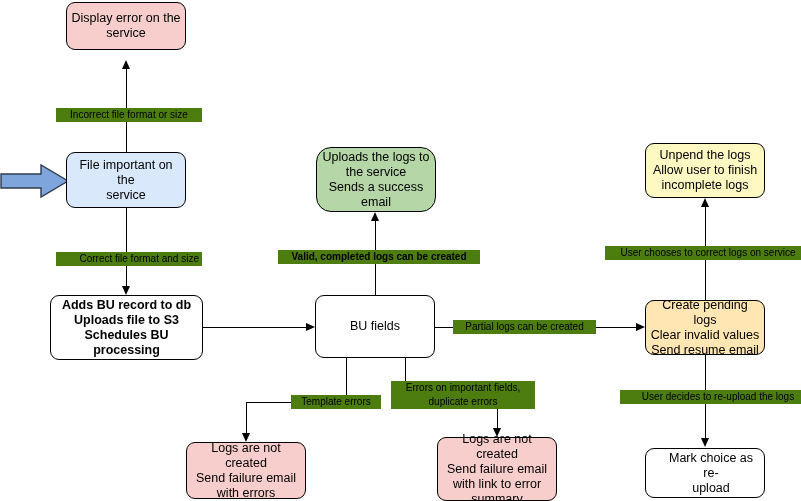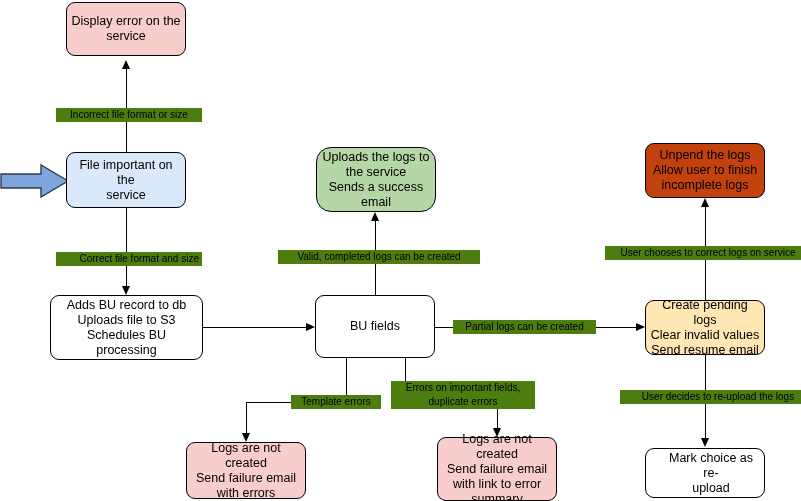--- a/index.html
+++ b/index.html
@@ -107,62 +107,62 @@
   <div class="ln ln-v" style="left:705px; top:206px; height:94px;"></div>
   <div class="arrowhead ah-up" style="left:701px; top:198px;"></div>
 
   <div class="ln ln-v" style="left:705px; top:355px; height:84px;"></div>
   <div class="arrowhead ah-down" style="left:701px; top:438px;"></div>
 
   <svg class="block-arrow" style="left:0px; top:163px;" width="70" height="36" viewBox="0 0 70 36">
     <polygon points="1,11 41,11 41,2 68,18 41,34 41,25 1,25" fill="#7ea6dc" stroke="#2f3b4d" stroke-width="1.4" stroke-linejoin="miter"></polygon>
   </svg>
 
-  <div class="node" style="left:66px; top:2px; width:120px; height:54px; background:#f8cecc;">Display error on the
+  <div class="node" style="left:66px; top:2px; width:120px; height:48px; background:#f8cecc;">Display error on the
 service</div>
 
   <div class="node" style="left:66px; top:152px; width:120px; height:56px; background:#dae8fc;">File important on the
 service</div>
 
-  <div class="node" style="left:50px; top:295px; width:153px; height:65px; background:#ffffff;">Adds BU record to db
+  <div class="node" style="left:50px; top:295px; width:153px; height:65px; background:#ffffff;font-weight:bold;">Adds BU record to db
 Uploads file to S3
 Schedules BU processing</div>
 
   <div class="node" style="left:316px; top:147px; width:120px; height:65px; background:#b5d6a7;border-radius:15px;">Uploads the logs to
 the service
 Sends a success
 email</div>
 
   <div class="node" style="left:315px; top:295px; width:120px; height:63px; background:#ffffff;">BU fields</div>
 
   <div class="node" style="left:186px; top:442px; width:120px; height:57px; background:#f8cecc;">Logs are not created
 Send failure email
 with errors</div>
 
   <div class="node" style="left:437px; top:437px; width:120px; height:64px; background:#f8cecc;">Logs are not created
 Send failure email
 with link to error
 summary</div>
 
-  <div class="node" style="left:645px; top:143px; width:120px; height:55px; background:#c2410c;">Unpend the logs
+  <div class="node" style="left:645px; top:143px; width:120px; height:55px; background:#fef9c3;">Unpend the logs
 Allow user to finish
 incomplete logs</div>
 
   <div class="node" style="left:645px; top:300px; width:120px; height:55px; background:#ffe6b3;">Create pending logs
 Clear invalid values
 Send resume email</div>
 
   <div class="node" style="left:645px; top:448px; width:120px; height:50px; background:#ffffff;padding-left:16px;">Mark choice as re-
 upload</div>
 
   <div class="edge-label" style="left:56px; top:108px; width:140px;">Incorrect file format or size</div>
 
   <div class="edge-label" style="left:56px; top:252px; width:140px;text-align:right;">Correct file format and size</div>
 
-  <div class="edge-label" style="left:278px; top:250px; width:196px;">Valid, completed logs can be created</div>
+  <div class="edge-label" style="left:278px; top:250px; width:196px;font-weight:bold;">Valid, completed logs can be created</div>
 
   <div class="edge-label" style="left:453px; top:320px; width:137px;">Partial logs can be created</div>
 
   <div class="edge-label" style="left:291px; top:395px; width:84px;">Template errors</div>
 
   <div class="edge-label" style="left:391px; top:381px; width:138px;">Errors on important fields,
 duplicate errors</div>
 
   <div class="edge-label" style="left:605px; top:246px; width:200px;">User chooses to correct logs on service</div>
 

